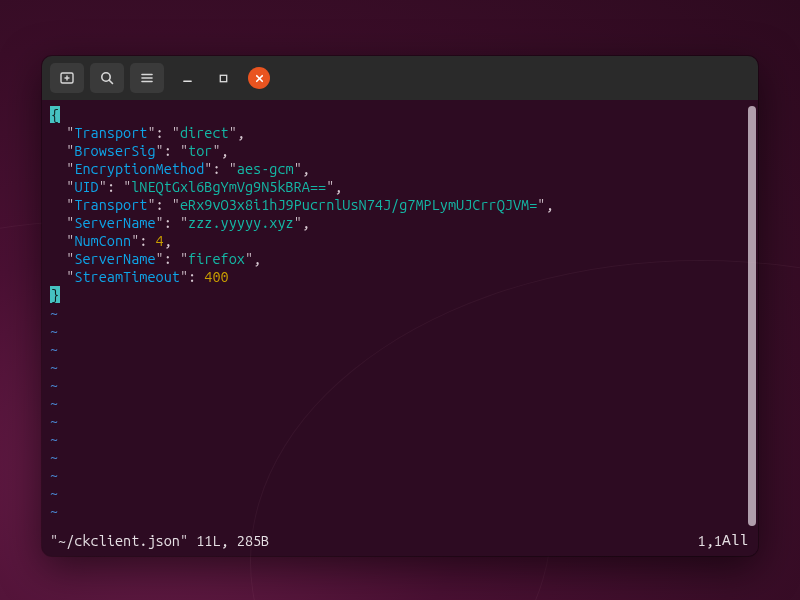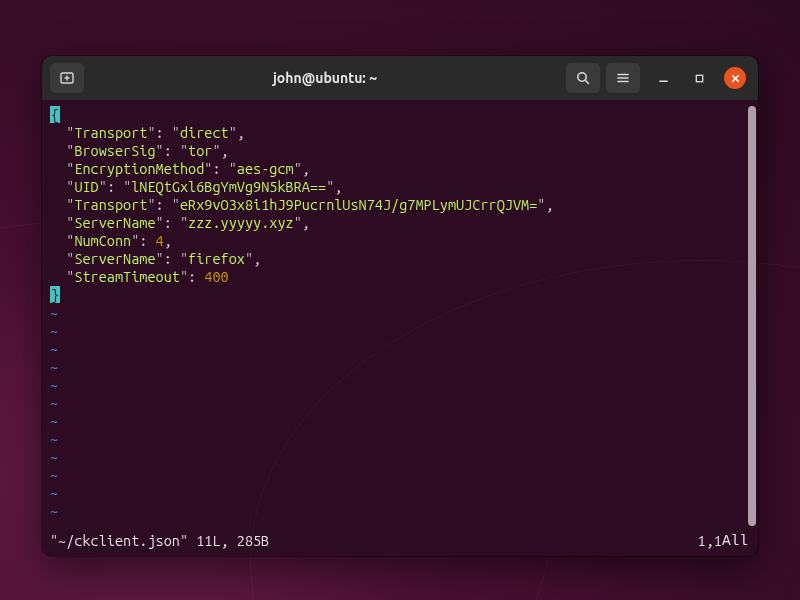--- a/index.html
+++ b/index.html
@@ -104,22 +104,22 @@
     position: absolute;
     right: 2px;
     top: 6px;
     bottom: 30px;
     width: 8px;
     background: #c8b9c4;
     border-radius: 4px;
     opacity: 0.85;
   }
   .line { white-space: pre; }
-  .key { color: #bef264; }         
-  .str { color: #bef264; }         
+  .key { color: #0ea5e9; }         
+  .str { color: #14b8a6; }         
   .num { color: #c99e00; }
   .colon, .comma, .quote { color: #d6c7d0; }
   .brace-hl { background: #46c2c2; color: #102020; padding: 0 1px; }
   .tilde { color: #4a8bd6; }
 
   .statusbar {
     position: absolute;
     left: 8px;
     right: 10px;
     bottom: 6px;
@@ -139,21 +139,20 @@
 
 <div class="window">
 
   <div class="titlebar">
     <div class="tb-btn">
       <svg viewBox="0 0 16 16">
         <rect x="2" y="3" width="12" height="10" rx="1.5" fill="none" stroke="currentColor" stroke-width="1.4"></rect>
         <path d="M8 6v4M6 8h4" stroke="currentColor" stroke-width="1.4" stroke-linecap="round"></path>
       </svg>
     </div>
-    <div class="title-text">john@ubuntu: ~</div>
     <div class="tb-btn">
       <svg viewBox="0 0 16 16">
         <circle cx="7" cy="7" r="4.2" fill="none" stroke="currentColor" stroke-width="1.6"></circle>
         <line x1="10.2" y1="10.2" x2="13.5" y2="13.5" stroke="currentColor" stroke-width="1.6" stroke-linecap="round"></line>
       </svg>
     </div>
     <div class="tb-btn">
       <svg viewBox="0 0 16 16">
         <line x1="3" y1="4.5" x2="13" y2="4.5" stroke="currentColor" stroke-width="1.6" stroke-linecap="round"></line>
         <line x1="3" y1="8" x2="13" y2="8" stroke="currentColor" stroke-width="1.6" stroke-linecap="round"></line>

